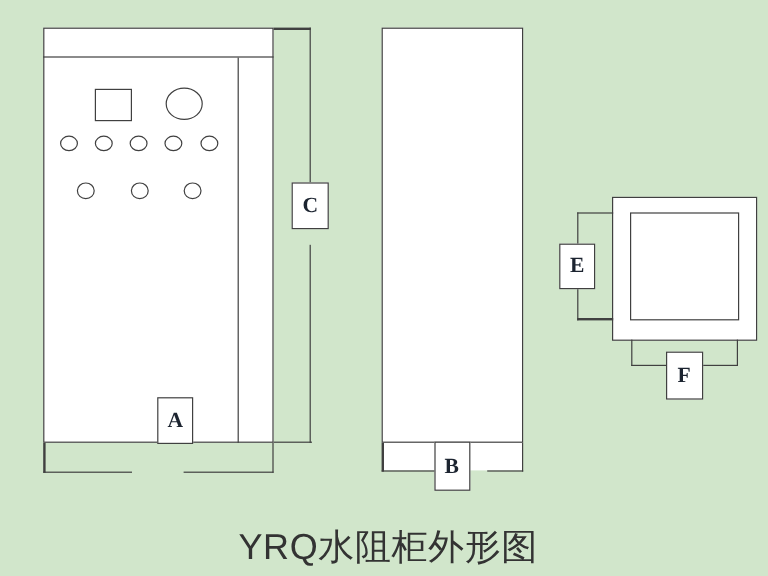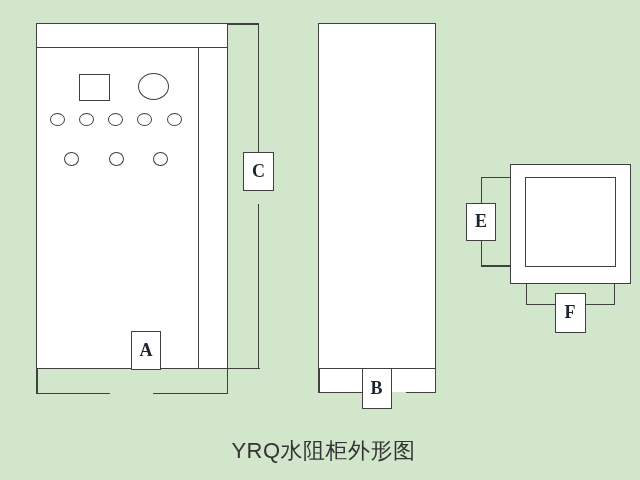--- a/index.html
+++ b/index.html
@@ -15,21 +15,21 @@
   .noborder{position:absolute;background:#ffffff;z-index:0;}
   .round{border-radius:50%;}
   .label-box{
     position:absolute;background:#ffffff;border:1.5px solid #404040;box-sizing:border-box;
     display:flex;align-items:center;justify-content:center;z-index:3;
     font-family:"Liberation Serif","DejaVu Serif",serif;font-weight:bold;
     font-size:18px;color:#1c2430;
   }
   .title{
     position:absolute;left:0;top:436px;width:640px;box-sizing:border-box;padding-left:7px;
-    text-align:center;font-size:22px;color:#333333;letter-spacing:0.5px;z-index:2;
+    text-align:center;font-size:30px;color:#333333;letter-spacing:0.5px;z-index:2;
   }
 </style>
 </head>
 <body>
 
 <div class="canvas">
 
   <div>
     <div class="shape" style="left:36px;top:23px;width:192px;height:346px;"></div>
     <div class="ln hln" style="left:36px;top:46.5px;width:192px;"></div>

